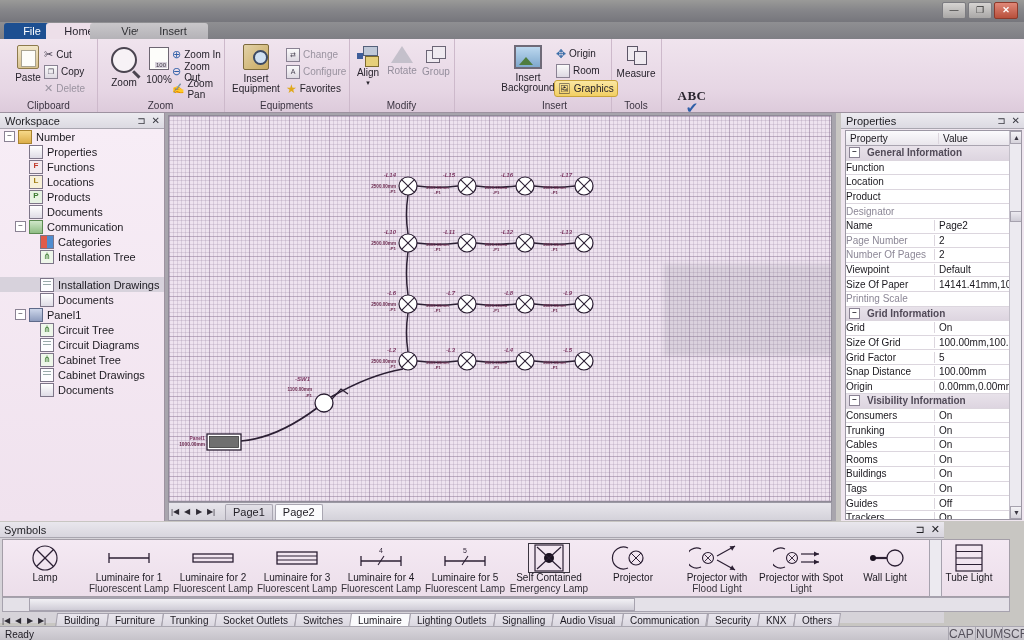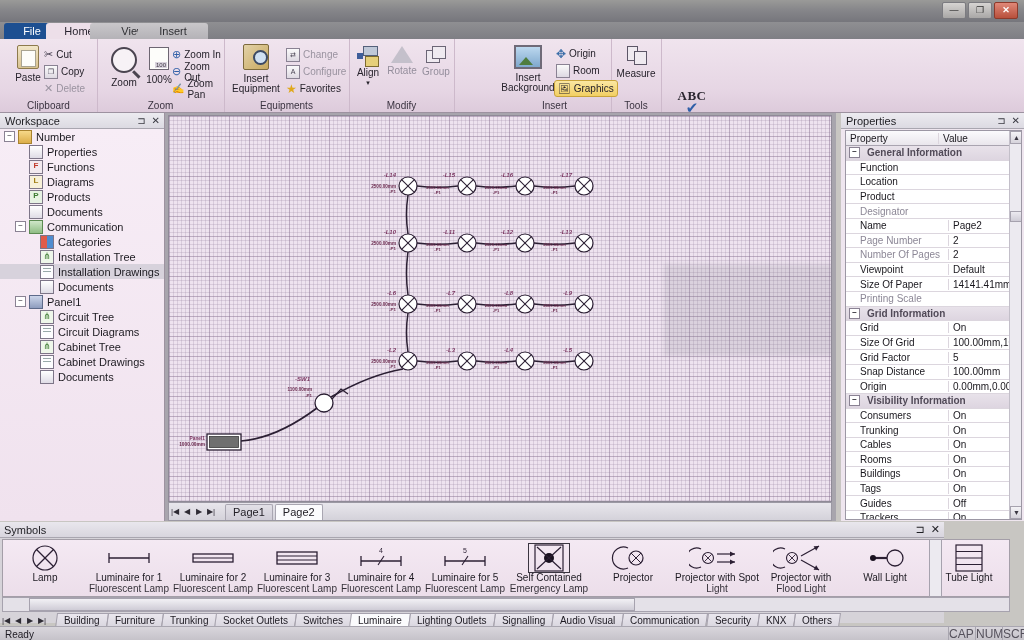--- a/index.html
+++ b/index.html
@@ -82,21 +82,21 @@
     border-bottom:1px solid #a9a6b0;font-size:11px;color:#1d1d22;
     display:flex;align-items:center;padding-left:5px;position:relative;}
   .panel-hdr .pbtns{position:absolute;right:4px;top:0;height:15px;display:flex;align-items:center;gap:6px;font-size:10px;color:#3a3a42;}
 
   
   .workspace{position:absolute;left:0;top:113px;width:164px;height:408px;
     background:#f3e7f1;border-right:1px solid #9d92a0;}
   .tree{position:absolute;left:0;top:16px;width:164px;height:392px;overflow:hidden;
     background:linear-gradient(#f7edf6,#f0e2ee);}
   .trow{height:15px;display:flex;align-items:center;font-size:11px;color:#1c1a20;white-space:nowrap;}
-  .trow.sel{background:#d7d2dc;}
+  .trow.sel{background:#d7d2dc;margin-top:13px;}
   .exp{width:9px;height:9px;border:1px solid #8a8293;background:#fff;font-size:8px;
     line-height:7px;text-align:center;color:#33303a;margin-right:3px;flex:none;}
   .ti{width:12px;height:12px;margin-right:4px;flex:none;border:1px solid #7d7588;}
   .ti.folder{background:linear-gradient(#f6d98a,#dcae49);border-color:#a8832f;}
   .ti.red{background:#f2e9ef;color:#c0392b;font-size:8px;line-height:10px;text-align:center;font-weight:bold;}
   .ti.yel{background:#f7f0d8;color:#a07c12;font-size:8px;line-height:10px;text-align:center;font-weight:bold;}
   .ti.grn{background:#e6f2e3;color:#3c7a32;font-size:8px;line-height:10px;text-align:center;font-weight:bold;}
   .ti.grid{background:linear-gradient(#ffffff,#dfdce6);}
   .ti.doc{background:#fdfdff;}
   .ti.doc:after{content:"";display:block;margin:2px 2px;height:1px;background:#9aa;box-shadow:0 3px 0 #9aa;}
@@ -126,21 +126,21 @@
   .ptab{height:15px;line-height:15px;padding:0 7px;font-size:11px;color:#232027;
     border:1px solid #a9a6b1;border-bottom:none;margin-left:2px;
     background:linear-gradient(#e2e0e7,#cfccd6);border-radius:2px 2px 0 0;}
   .ptab.act{background:#fbfbfd;font-weight:normal;}
 
   
   .props{position:absolute;left:841px;top:113px;width:183px;height:408px;background:#efe6ef;}
   .ptbl{position:absolute;left:4px;top:17px;width:175px;height:388px;overflow:hidden;
     border:1px solid #9c97a4;background:#fff;}
   .ptr{display:flex;height:13.6px;align-items:center;font-size:10px;border-bottom:1px solid #dcd6de;}
-  .ptr .k{width:88px;padding-left:14px;color:#19171d;white-space:nowrap;overflow:hidden;}
+  .ptr .k{width:88px;padding-left:0;color:#19171d;white-space:nowrap;overflow:hidden;}
   .ptr .k.dim{color:#8c8796;}
   .ptr .v{flex:1;padding-left:4px;color:#19171d;white-space:nowrap;overflow:hidden;border-left:1px solid #dcd6de;}
   .ptr.grp{background:linear-gradient(#e8e2ea,#ddd5e0);font-weight:bold;color:#4a4351;}
   .ptr.grp .k{width:auto;font-weight:bold;color:#514a58;padding-left:3px;display:flex;align-items:center;gap:4px;}
   .ptr.hdr{background:linear-gradient(#fbfbfd,#e9e6ec);font-weight:normal;height:14px;border-bottom:1px solid #a9a4b0;}
   .ptr.hdr .k{padding-left:4px;}
   .psb{position:absolute;right:0;top:0;width:11px;height:100%;background:#eceaf0;border-left:1px solid #c3bfc9;}
   .psb .ar{width:11px;height:11px;background:linear-gradient(#f4f3f6,#d6d3db);border:1px solid #a6a2ae;
     font-size:7px;display:flex;align-items:center;justify-content:center;color:#3a3641;}
   .psb .th{position:absolute;top:80px;left:0;width:11px;height:9px;background:linear-gradient(#eceaf0,#cfccd6);border:1px solid #a6a2ae;}
@@ -351,21 +351,21 @@
           <span>Properties</span>
         </div>
         <div class="trow" style="padding-left: 15px;">
           <span class="exp" style="visibility: hidden;"></span>
           <span class="ti red">F</span>
           <span>Functions</span>
         </div>
         <div class="trow" style="padding-left: 15px;">
           <span class="exp" style="visibility: hidden;"></span>
           <span class="ti yel">L</span>
-          <span>Diagrams</span>
+          <span>Locations</span>
         </div>
         <div class="trow" style="padding-left: 15px;">
           <span class="exp" style="visibility: hidden;"></span>
           <span class="ti grn">P</span>
           <span>Products</span>
         </div>
         <div class="trow" style="padding-left: 15px;">
           <span class="exp" style="visibility: hidden;"></span>
           <span class="ti grid"></span>
           <span>Documents</span>
@@ -841,44 +841,44 @@
           <div class="lbl">Projector</div>
           <div class="lbl2"></div>
         </div>
         <div class="symitem">
           <div class="glyph">
             <svg width="56" height="28">
               <path d="M12 5 A10 10 0 1 0 12 23" fill="none" stroke="#2b1f33" stroke-width="1.2"></path>
               <circle cx="19" cy="14" r="5.5" fill="none" stroke="#2b1f33" stroke-width="1.1"></circle>
               <line x1="15.5" y1="10.5" x2="22.5" y2="17.5" stroke="#2b1f33" stroke-width=".9"></line>
               <line x1="22.5" y1="10.5" x2="15.5" y2="17.5" stroke="#2b1f33" stroke-width=".9"></line>
-              <line x1="28" y1="10" x2="46" y2="10" stroke="#2b1f33" stroke-width="1.2" marker-end=""></line>
-              <path d="M46 10 l-5 -2.5 v5 z" fill="#2b1f33"></path>
-              <line x1="28" y1="18" x2="46" y2="18" stroke="#2b1f33" stroke-width="1.2"></line>
-              <path d="M46 18 l-5 -2.5 v5 z" fill="#2b1f33"></path>
-            </svg>
-          </div>
-          <div class="lbl">Projector with Spot</div>
-          <div class="lbl2">Light</div>
+              <line x1="28" y1="12" x2="46" y2="2" stroke="#2b1f33" stroke-width="1.2"></line>
+              <path d="M46 2 l-5.4 .3 2.6 4.4z" fill="#2b1f33"></path>
+              <line x1="28" y1="16" x2="46" y2="26" stroke="#2b1f33" stroke-width="1.2"></line>
+              <path d="M46 26 l-5.4 -.3 2.6 -4.4z" fill="#2b1f33"></path>
+            </svg>
+          </div>
+          <div class="lbl">Projector with</div>
+          <div class="lbl2">Flood Light</div>
         </div>
         <div class="symitem">
           <div class="glyph">
             <svg width="56" height="28">
               <path d="M12 5 A10 10 0 1 0 12 23" fill="none" stroke="#2b1f33" stroke-width="1.2"></path>
               <circle cx="19" cy="14" r="5.5" fill="none" stroke="#2b1f33" stroke-width="1.1"></circle>
               <line x1="15.5" y1="10.5" x2="22.5" y2="17.5" stroke="#2b1f33" stroke-width=".9"></line>
               <line x1="22.5" y1="10.5" x2="15.5" y2="17.5" stroke="#2b1f33" stroke-width=".9"></line>
-              <line x1="28" y1="12" x2="46" y2="2" stroke="#2b1f33" stroke-width="1.2"></line>
-              <path d="M46 2 l-5.4 .3 2.6 4.4z" fill="#2b1f33"></path>
-              <line x1="28" y1="16" x2="46" y2="26" stroke="#2b1f33" stroke-width="1.2"></line>
-              <path d="M46 26 l-5.4 -.3 2.6 -4.4z" fill="#2b1f33"></path>
-            </svg>
-          </div>
-          <div class="lbl">Projector with</div>
-          <div class="lbl2">Flood Light</div>
+              <line x1="28" y1="10" x2="46" y2="10" stroke="#2b1f33" stroke-width="1.2" marker-end=""></line>
+              <path d="M46 10 l-5 -2.5 v5 z" fill="#2b1f33"></path>
+              <line x1="28" y1="18" x2="46" y2="18" stroke="#2b1f33" stroke-width="1.2"></line>
+              <path d="M46 18 l-5 -2.5 v5 z" fill="#2b1f33"></path>
+            </svg>
+          </div>
+          <div class="lbl">Projector with Spot</div>
+          <div class="lbl2">Light</div>
         </div>
         <div class="symitem">
           <div class="glyph">
             <svg width="48" height="28">
               <circle cx="34" cy="14" r="8" fill="none" stroke="#2b1f33" stroke-width="1.3"></circle>
               <line x1="13" y1="14" x2="26" y2="14" stroke="#2b1f33" stroke-width="2.2"></line>
               <circle cx="12" cy="14" r="3" fill="#1a1220"></circle>
             </svg>
           </div>
           <div class="lbl">Wall Light</div>

